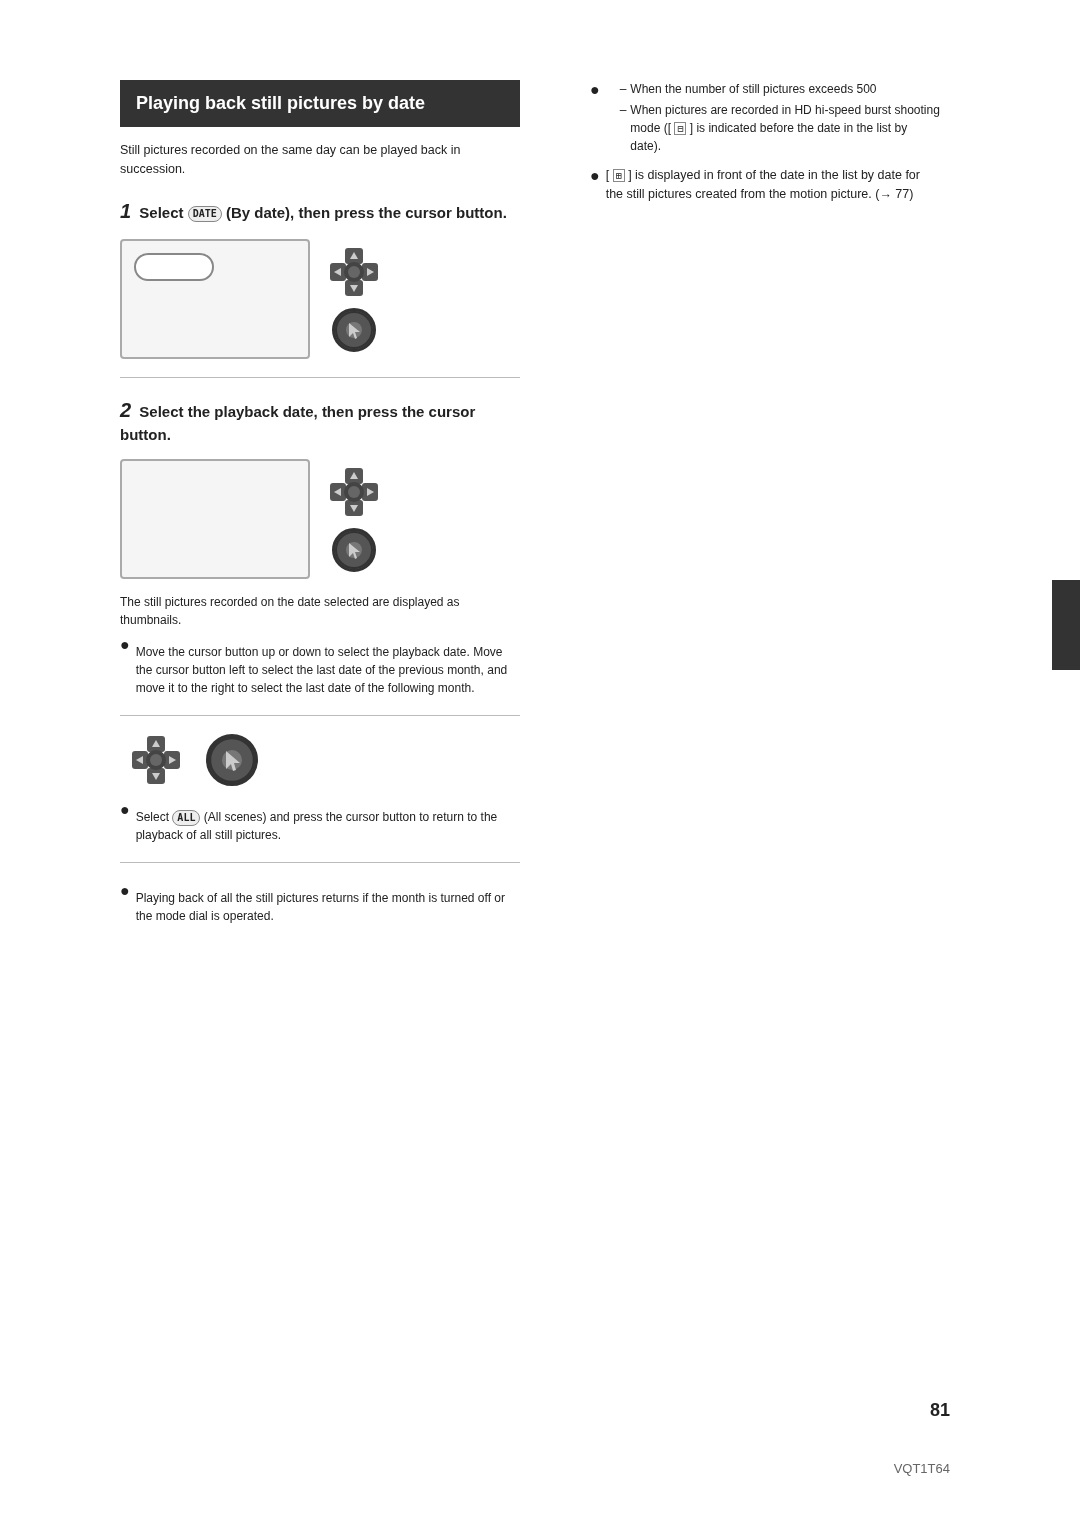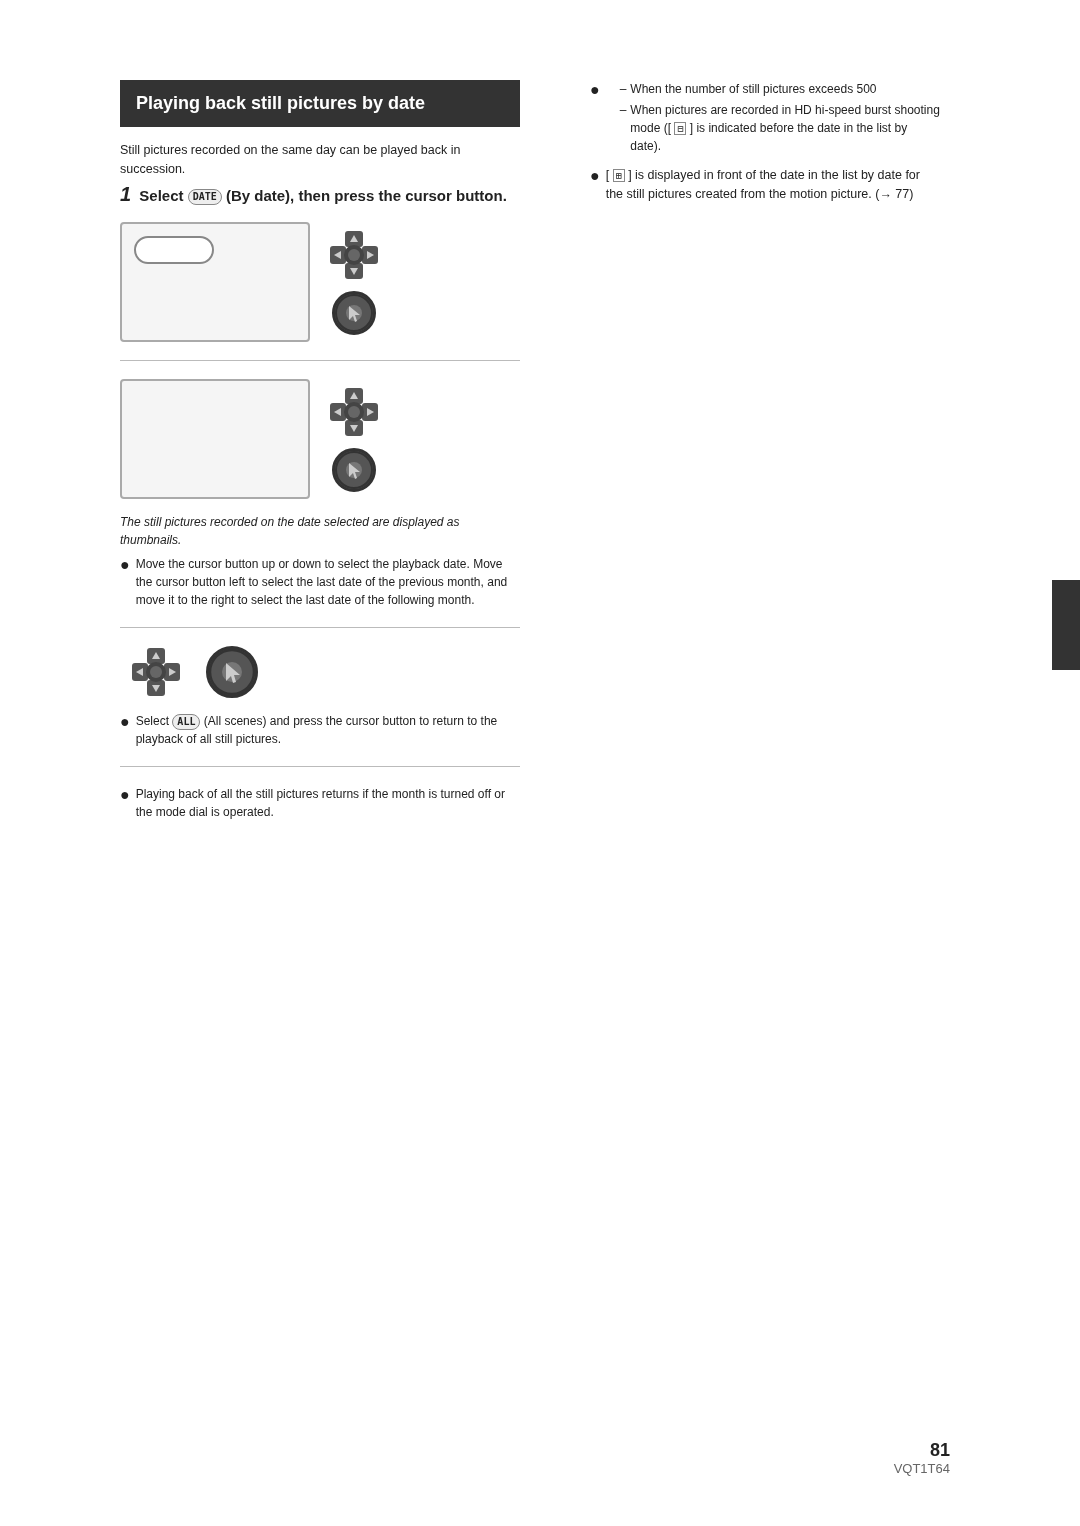--- a/index.html
+++ b/index.html
@@ -43,21 +43,21 @@
       font-size: 18px;
       font-weight: bold;
       padding: 12px 16px;
       margin-bottom: 14px;
       line-height: 1.3;
     }
 
     .intro-text {
       font-size: 12.5px;
       color: #222;
-      margin-bottom: 1px;
+      margin-bottom: 18px;
       line-height: 1.5;
     }
 
     .step-heading {
       font-size: 15px;
       font-weight: bold;
       margin-bottom: 14px;
       line-height: 1.4;
     }
 
@@ -133,40 +133,40 @@
       border: none;
       border-top: 1px solid #bbb;
       margin: 18px 0;
     }
 
     .step-note {
       font-size: 12px;
       color: #222;
       line-height: 1.5;
       margin-bottom: 6px;
-      font-style: italic;
     }
 
     .bullet-item {
       display: flex;
       align-items: flex-start;
       margin-bottom: 6px;
       font-size: 12px;
       line-height: 1.5;
     }
 
     .bullet-dot {
       font-size: 16px;
       margin-right: 6px;
       flex-shrink: 0;
       line-height: 1.2;
     }
 
     .bullet-text {
       flex: 1;
+      margin-top: 8px;
     }
 
     .sub-dash {
       margin-right: 4px;
       flex-shrink: 0;
     }
 
     
     .right-bullet {
       display: flex;
@@ -192,20 +192,21 @@
       line-height: 1.5;
     }
 
     .page-footer {
       position: absolute;
       bottom: 50px;
       right: 130px;
       display: flex;
       flex-direction: column;
       align-items: flex-end;
+      gap: 40px;
     }
 
     .page-number {
       font-size: 18px;
       font-weight: bold;
       color: #222;
     }
 
     .page-code {
       font-size: 13px;
@@ -290,20 +291,24 @@
               <polygon points="14,12 14,26 18,22 20,28 22,27 20,21 25,21" fill="#ccc"></polygon>
             </svg>
           </div>
         </div>
       </div>
     </div>
 
     <hr class="divider">
 
     <div class="step-block">
+      <div class="step-heading">
+        <span class="step-number">2</span>
+        <span>Select the playback date, then press the cursor button.</span>
+      </div>
       <div class="step-visual">
         <div class="screen-mock">
           
         </div>
         <div class="controls-column">
           <div class="dpad">
             <svg class="dpad-svg" viewBox="0 0 52 52">
               <rect x="17" y="2" width="18" height="16" rx="3" fill="#555"></rect>
               <rect x="17" y="34" width="18" height="16" rx="3" fill="#555"></rect>
               <rect x="2" y="17" width="16" height="18" rx="3" fill="#555"></rect>

